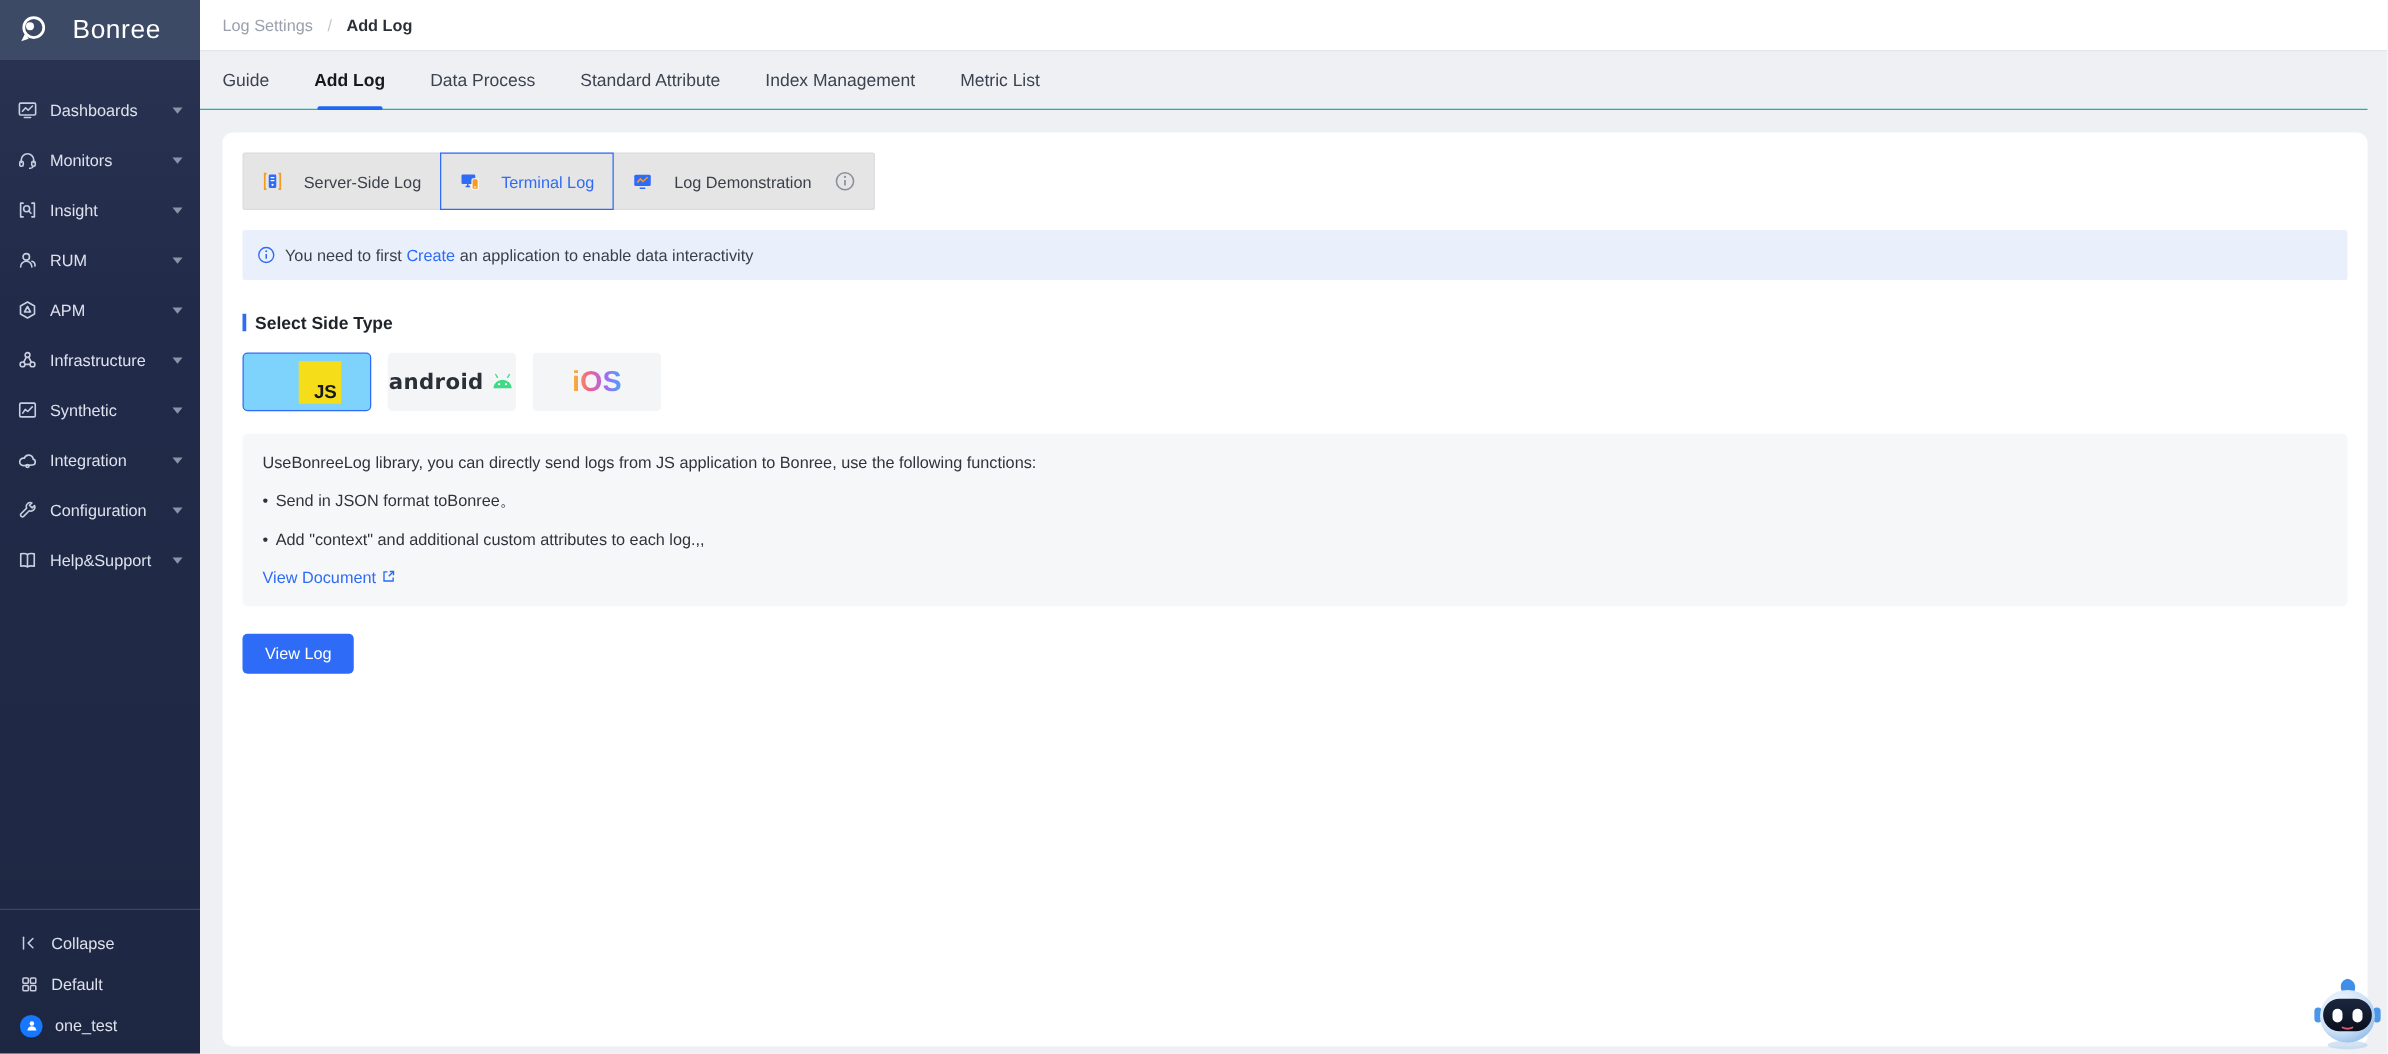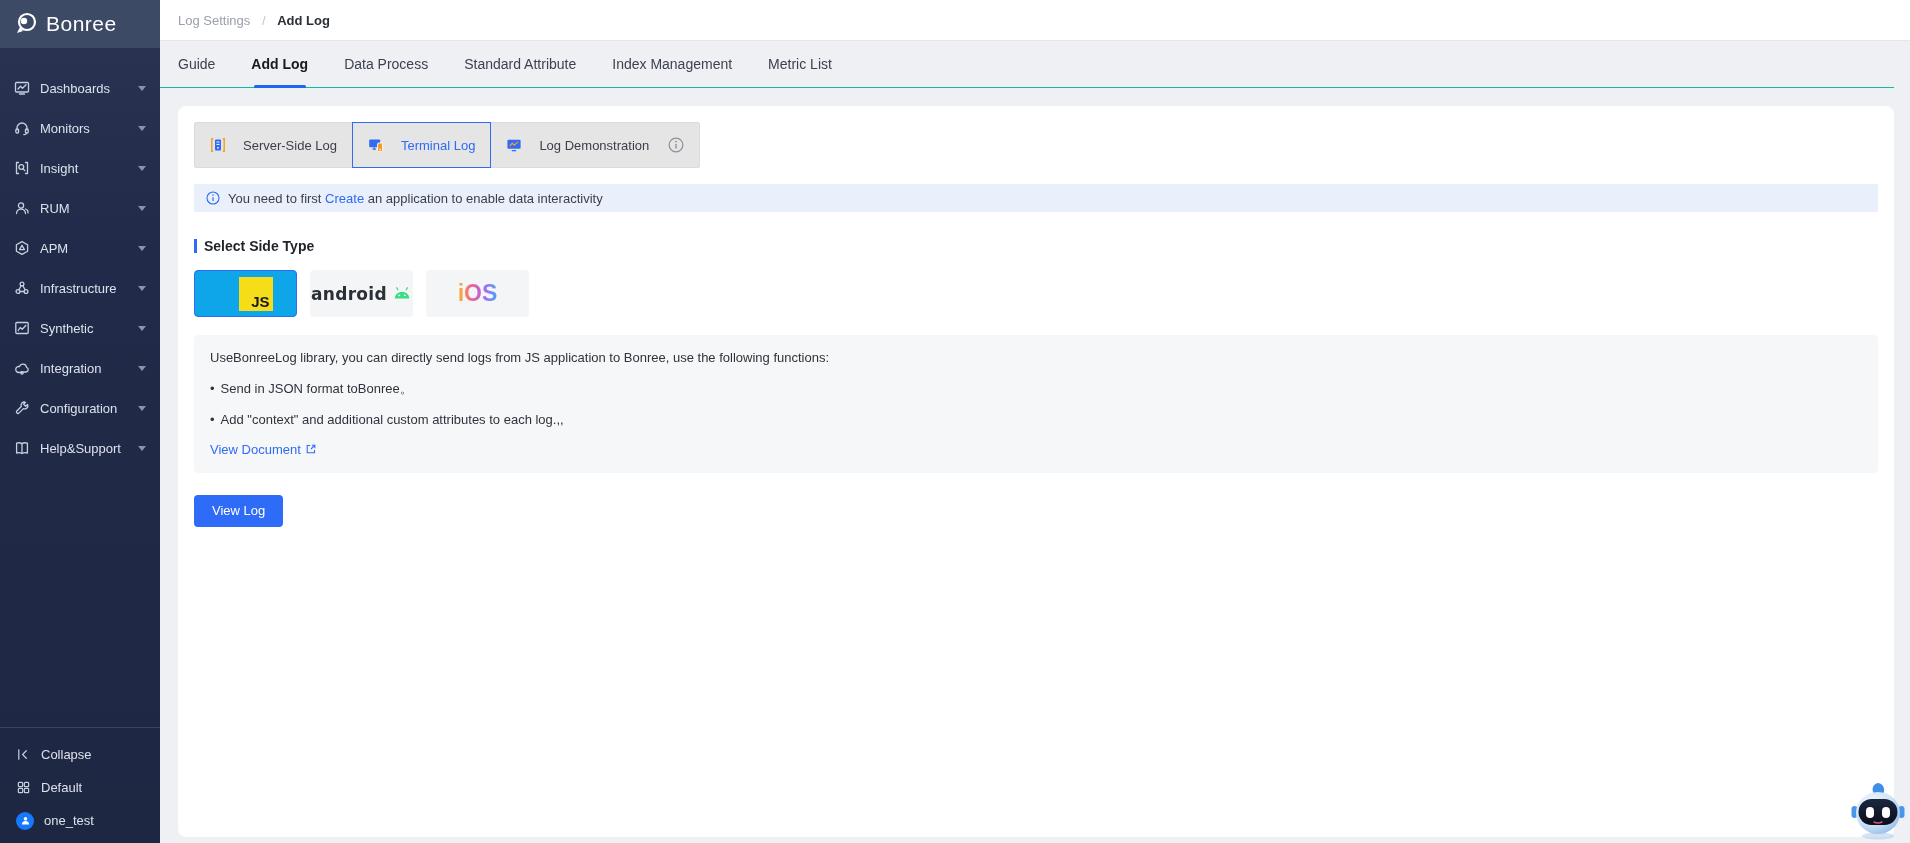--- a/index.html
+++ b/index.html
@@ -1,21 +1,21 @@
 <!DOCTYPE html>
 <html><head>
 <meta charset="utf-8">
 <style>
   * { box-sizing: border-box; margin: 0; padding: 0; }
   html,body { width:1910px; height:843px; overflow:hidden; font-family:"Liberation Sans", sans-serif; }
   .app { width:1910px; height:843px; display:flex; background:#eef0f4; }
 
   
   .sidebar { width:160px; height:100%; background:linear-gradient(180deg,#2b3553 0%,#212b49 30%,#1e2742 100%); flex:0 0 160px; display:flex; flex-direction:column; color:#d9dde8; position:relative; }
-  .logo-row { height:48px; background:#3d4a66; display:flex; align-items:center; padding-left:14px; gap:6px; }
+  .logo-row { height:48px; background:#3d4a66; display:flex; align-items:center; padding-left:14px; gap:18px; }
   .logo-mark { width:26px; height:26px; }
   .logo-text { color:#fff; font-size:21px; letter-spacing:.5px; font-weight:400; }
   .nav { padding-top:20px; flex:1 1 auto; overflow:hidden; }
   .nav-item { height:40px; display:flex; align-items:center; padding:0 14px; font-size:13px; color:#dde1ec; cursor:pointer; }
   .nav-item .nav-icon { width:16px; height:16px; margin-right:10px; flex:0 0 16px; }
   .nav-item .lbl { flex:1 1 auto; white-space:nowrap; }
   .chev { width:0; height:0; border-left:4px solid transparent; border-right:4px solid transparent; border-top:5px solid #8b93a9; }
   .chev.up { border-top:none; border-bottom:5px solid #8b93a9; }
   .group { background:#2a3452; border-radius:4px; margin:0 8px; padding-bottom:6px; }
   .group .nav-item { padding:0 8px; }
@@ -44,32 +44,32 @@
   
   .seg-group { display:flex; }
   .seg-btn { height:46px; display:flex; align-items:center; gap:17px; padding:0 15px; font-size:13px; color:#3a3f49; background:#e5e5e5; border:1px solid #d9dce2; margin-left:-1px; cursor:pointer; white-space:nowrap; }
   .seg-btn:first-child { margin-left:0; border-radius:2px 0 0 2px; }
   .seg-btn:last-child { border-radius:0 2px 2px 0; }
   .seg-btn.active { border:1px solid #2e6bf6; color:#2e6bf6; z-index:2; }
   .seg-btn svg { width:16px; height:16px; }
   .info-badge { width:14px; height:14px; margin-left:2px; }
 
   
-  .banner { margin-top:16px; background:#e9effb; border-radius:2px; height:28px; display:flex; align-items:center; padding:0 12px; gap:8px; font-size:13px; color:#3a3f49; }
+  .banner { margin-top:16px; background:#e9effb; border-radius:2px; height:40px; display:flex; align-items:center; padding:0 12px; gap:8px; font-size:13px; color:#3a3f49; }
   .banner .link { color:#2e6bf6; cursor:pointer; }
   .banner svg { width:14px; height:14px; flex:0 0 14px; }
 
   
   .section-title { margin-top:26px; display:flex; align-items:center; font-size:14px; font-weight:bold; color:#1f2329; }
   .section-title::before { content:""; width:3px; height:14px; background:#2e6bf6; margin-right:7px; }
 
   
   .type-cards { display:flex; gap:13px; margin-top:16px; }
   .type-card { width:103px; height:47px; background:#f4f5f7; border:1px solid transparent; border-radius:4px; display:flex; align-items:center; justify-content:center; cursor:pointer; gap:5px; }
-  .type-card.selected { background:#0ea5e9; border:1px solid #2e6bf6;padding-left:20px; }
+  .type-card.selected { background:#7dd3fc; border:1px solid #2e6bf6;padding-left:20px; }
   .js-logo { width:34px; height:34px; background:#f5de19; display:flex; align-items:flex-end; justify-content:flex-end; padding:0 3px 1px 0; font-weight:bold; font-size:15px; color:#17191f; }
   .android-text { font-size:17px; color:#2b3038; font-weight:bold; letter-spacing:.3px; font-family:"DejaVu Sans", sans-serif; }
   .android-bot { width:22px; height:16px; }
   .ios-text { font-size:23px; font-weight:bold; background:linear-gradient(90deg,#f7b733,#f2618b,#a868f2,#4aa3f5); -webkit-background-clip:text; background-clip:text; color:transparent; }
 
   
   .desc-panel { margin-top:18px; background:#f6f7f9; border-radius:4px; padding:14px 16px 16px 16px; font-size:13px; color:#2f333b; }
   .desc-line { margin-bottom:12px; line-height:1.45; }
   .desc-bullet { margin-bottom:12px; line-height:1.45; }
   .desc-bullet::before { content:"•"; margin-right:6px; color:#2f333b; }

